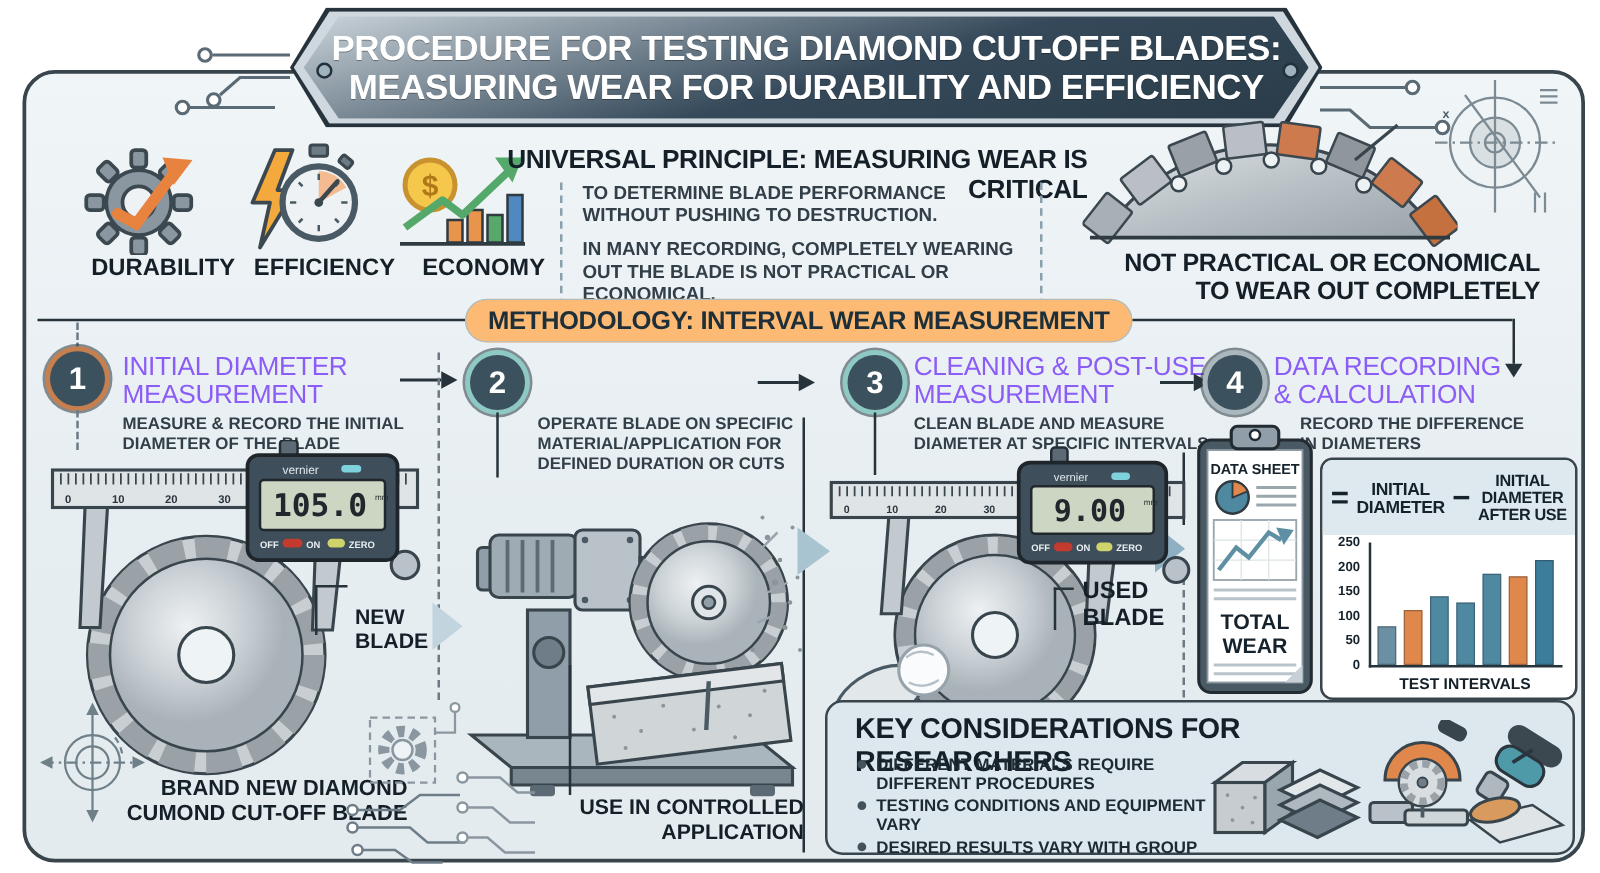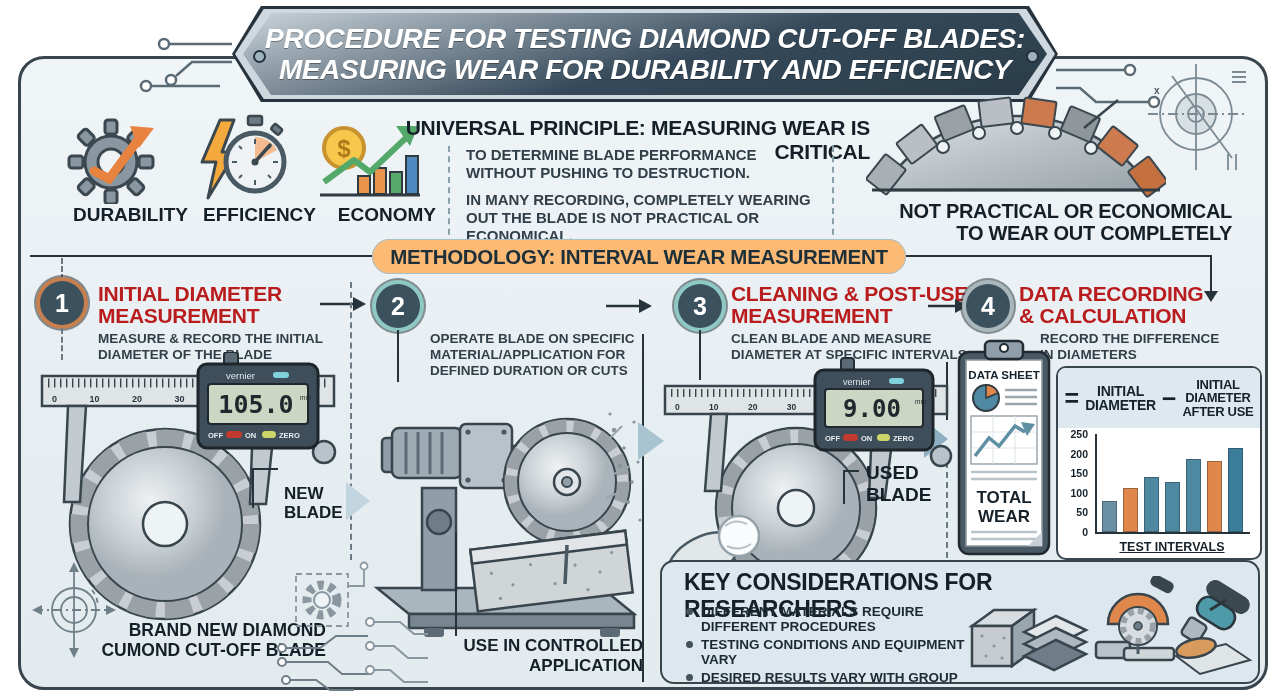--- a/index.html
+++ b/index.html
@@ -7,40 +7,40 @@
   .stage{position:relative;width:1280px;height:698px;background:#ffffff;}
   .abs{position:absolute;}
   .b{font-weight:700;}
   .sub{color:#323f48;}
   .ctr{text-align:right;}
   
   .panel{left:18px;top:56px;width:1244px;height:628px;border:3px solid #39454d;border-radius:26px;
          background:linear-gradient(180deg,#f0f5f7 0%,#e7eef2 55%,#e3ebef 100%);}
   
   .plq{clip-path:polygon(3.5% 0%,96.5% 0%,100% 50%,96.5% 100%,3.5% 100%,0% 50%);}
-  .plq-outer{left:232px;top:6px;width:826px;height:96px;background:#26333d;font-style:italic;}
+  .plq-outer{left:232px;top:6px;width:826px;height:96px;background:#26333d;}
   .plq-mid{left:3px;top:3px;width:820px;height:90px;background:#cfd8de;}
   .plq-face{left:8px;top:4px;width:804px;height:82px;background:linear-gradient(160deg,#4d6success 0,#2c3f4c 100%);
             background:linear-gradient(165deg,#4a6273 0%,#35495707 0,#35495a 55%,#2a3c48 100%);
             display:flex;flex-direction:column;justify-content:center;align-items:center;}
   .plq-line{color:#ffffff;font-weight:700;font-size:28px;line-height:31px;letter-spacing:-.4px;text-shadow:0 1px 0 rgba(0,0,0,.35);white-space:nowrap;}
   .screw{width:9px;height:9px;border-radius:50%;background:#9fb3bf;border:2px solid #22313c;}
   
   .pill{left:372px;top:239px;width:534px;height:35px;background:#fdba74;border-radius:19px;
         display:flex;align-items:center;justify-content:center;box-shadow:inset 0 0 0 1px #aabfc6;}
   .pill span{font-weight:700;font-size:20.5px;color:#1d2f39;letter-spacing:-.3px;}
   .hline{border-top:2.5px solid #27333b;height:0;}
   .vline{border-left:2.5px solid #27333b;width:0;}
   .vdash{border-left:2px dashed #6b7a84;width:0;}
   .tri-down{width:0;height:0;border-left:7px solid transparent;border-right:7px solid transparent;border-top:11px solid #27333b;}
   .chev{width:0;height:0;border-top:19px solid transparent;border-bottom:19px solid transparent;}
   
   .stepc{width:44px;height:44px;border-radius:50%;background:#3c515e;color:#fff;display:flex;align-items:center;justify-content:center;
          font-weight:700;font-size:25px;box-shadow:0 0 0 4px var(--ring,#8fc9c4),0 0 0 6px rgba(40,55,64,.55);}
-  .stitle{font-weight:700;font-size:21px;line-height:22px;color:#b91c1c;letter-spacing:-.3px;}
+  .stitle{font-weight:400;font-size:21px;line-height:22px;color:#8b5cf6;letter-spacing:-.3px;}
   .ssub{font-weight:700;font-size:13.5px;line-height:16px;color:#323f48;}
   .lbl{font-weight:700;color:#141f27;}
   
   .fcard{left:1056px;top:366px;width:202px;height:190px;background:#ffffff;border:2.5px solid #39454d;border-radius:10px;overflow:hidden;}
   .fhead{height:60px;background:#dde9ee;display:flex;align-items:center;justify-content:center;gap:6px;padding:0 4px;}
   .fbig{font-weight:700;font-size:25px;color:#16222b;}
   .fterm{font-weight:700;font-size:14px;line-height:14.5px;color:#16222b;text-align:center;letter-spacing:-.3px;}
   .bar{width:15px;border:1px solid rgba(25,35,42,.35);box-sizing:border-box;}
   .ytick{position:absolute;right:4px;font-weight:700;font-size:10.5px;color:#16222b;}
   
@@ -548,21 +548,21 @@
         </div>
       <div style="position:absolute;left:31px;right:2px;top:2px;bottom:20px;border-left:2.5px solid #27333b;border-bottom:2.5px solid #27333b;display:flex;align-items:flex-end;gap:6px;padding:0 5px;box-sizing:border-box;">
           <div class="bar" style="height: 31px; background: rgb(107, 143, 163);"></div>
           <div class="bar" style="height: 44px; background: rgb(224, 135, 75);"></div>
           <div class="bar" style="height: 55px; background: rgb(79, 137, 161);"></div>
           <div class="bar" style="height: 50px; background: rgb(79, 137, 161);"></div>
           <div class="bar" style="height: 73px; background: rgb(79, 137, 161);"></div>
           <div class="bar" style="height: 71px; background: rgb(224, 135, 75);"></div>
           <div class="bar" style="height: 84px; background: rgb(60, 125, 156);"></div>
         </div>
-      <div style="position:absolute;left:28px;right:0;bottom:0;text-align:center;font-weight:700;font-size:12.5px;color:#16222b;text-decoration:underline;">TEST INTERVALS</div>
+      <div style="position:absolute;left:28px;right:0;bottom:0;text-align:center;font-weight:700;font-size:12.5px;color:#16222b;">TEST INTERVALS</div>
     </div>
   </div>
 
   <div class="abs keybox">
     <div class="abs lbl" style="left:22px;top:7px;width:470px;font-size:23px;letter-spacing:-.3px;">KEY CONSIDERATIONS FOR RESEARCHERS</div>
     <div class="abs" style="left:24px;top:42px;width:300px;">
       <div class="brow">
           <div class="bullet-dot"></div>
           <div class="btxt">DIFFERENT MATERIALS REQUIRE DIFFERENT PROCEDURES</div>
         </div>

